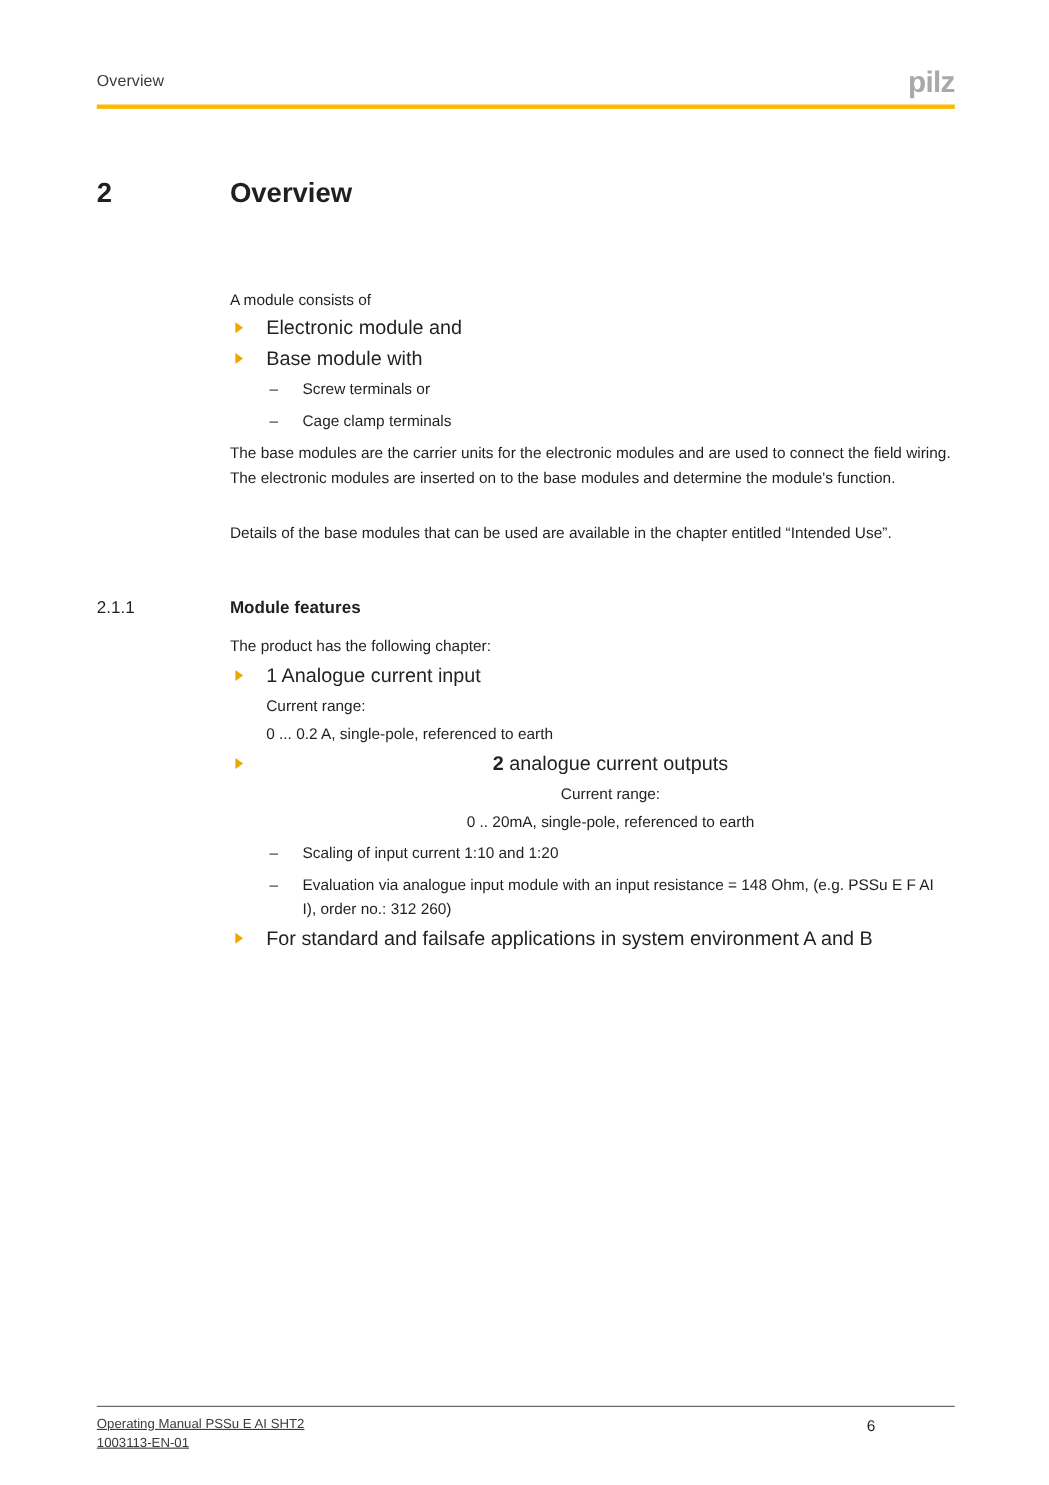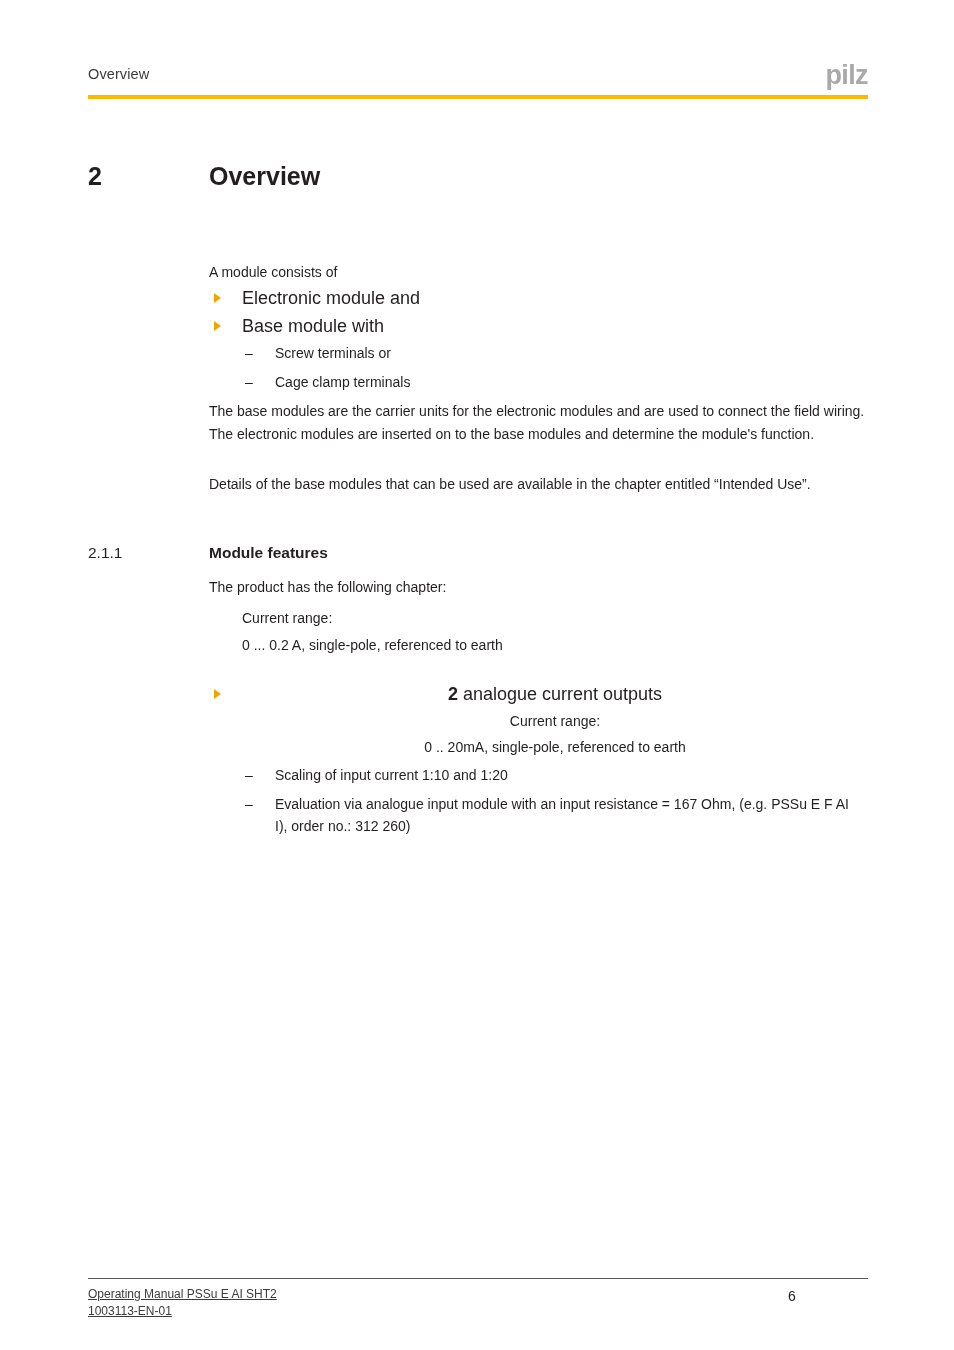--- a/index.html
+++ b/index.html
@@ -259,44 +259,54 @@
 
   <div class="h3-row">
     <span class="h3-num">2.1.1</span><span class="h3-text">Module features</span>
   </div>
 
   <div class="body-col" style="top:560px;">
     <div class="para">The product has the following chapter:</div>
   </div>
 
   <div class="body-col" style="top:587px;">
+    <div class="bullet-l1">
+      <span class="tri"></span>
+      <span>1 Analogue current input</span>
+    </div>
     <div class="para indent-1" style="margin-top:4px;">Current range:</div>
     <div class="para indent-1" style="margin-top:4px;">0 ... 0.2 A, single-pole, referenced to earth</div>
   </div>
 
   <div class="body-col" style="top:667px;text-align:center;">
     <div class="bullet-l1">
       <span class="tri"></span>
       <span class="bold">2</span><span> analogue current outputs</span>
     </div>
     <div class="para indent-1" style="margin-top:4px;">Current range:</div>
     <div class="para indent-1" style="margin-top:4px;">0 .. 20mA, single-pole, referenced to earth</div>
   </div>
 
   <div class="body-col" style="top:748px; width:640px;">
     <div class="bullet-sub indent-1">
       <span class="dash">–</span>
       <span>Scaling of input current 1:10 and 1:20</span>
     </div>
     <div class="bullet-sub indent-1" style="margin-top:6px;">
       <span class="dash">–</span>
-      <span>Evaluation via analogue input module with an input resistance = 167 Ohm, (e.g. PSSu E F AI I), order no.: 312 260)</span>
-    </div>
-  </div>
-
+      <span>Evaluation via analogue input module with an input resistance = 148 Ohm, (e.g. PSSu E F AI I), order no.: 312 260)</span>
+    </div>
+  </div>
+
+  <div class="body-col" style="top:826px;">
+    <div class="bullet-l1">
+      <span class="tri"></span>
+      <span>For standard and failsafe applications in system environment A and B</span>
+    </div>
+  </div>
 
   <div class="footer-rule"></div>
   <div class="footer-left">
     <div>Operating Manual PSSu E AI SHT2</div>
     <div>1003113-EN-01</div>
   </div>
   <div class="footer-right">6</div>
 
 </div>
 

